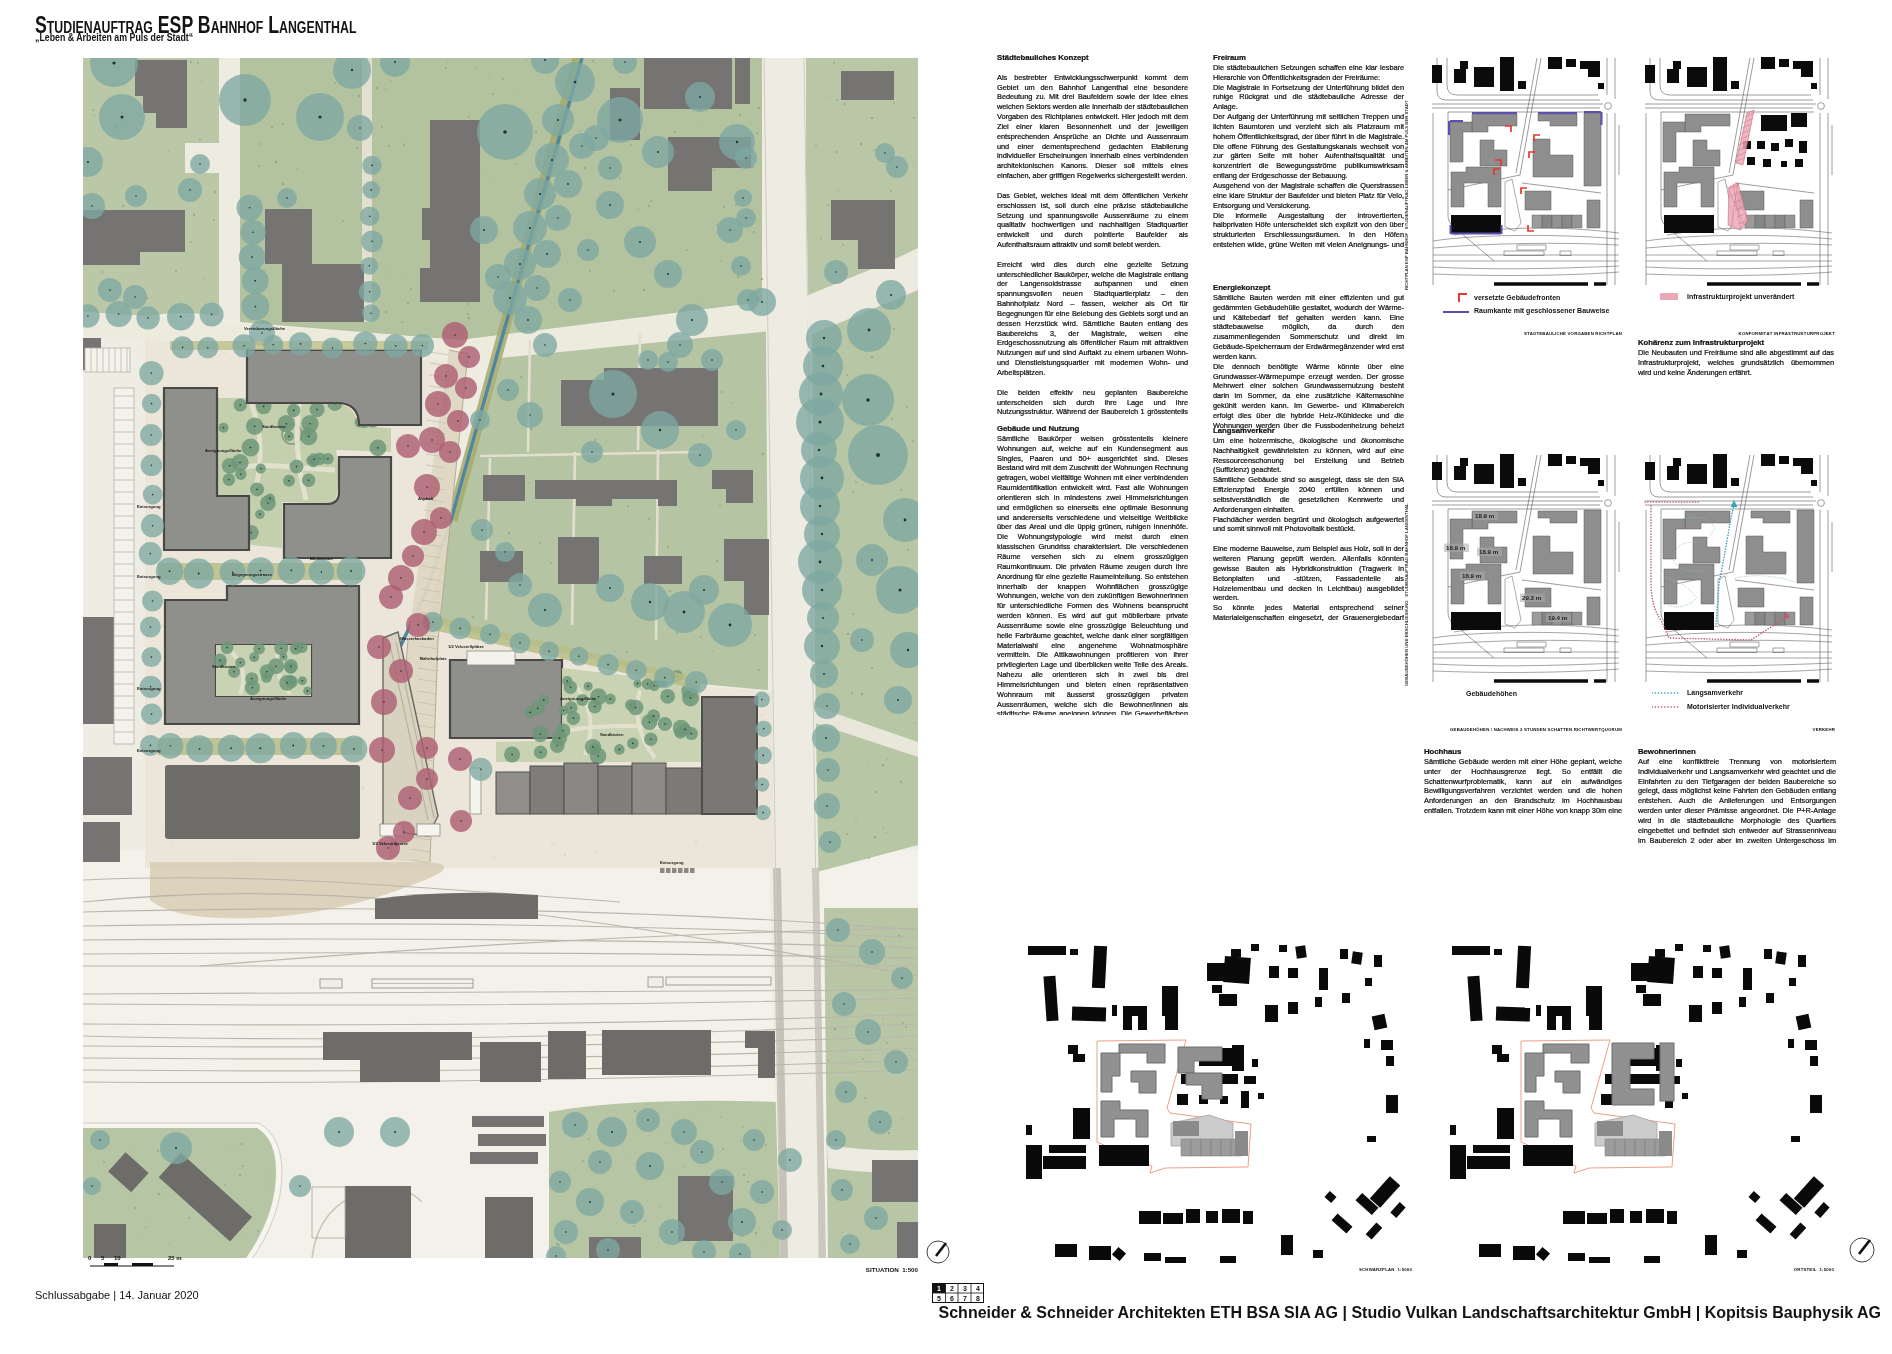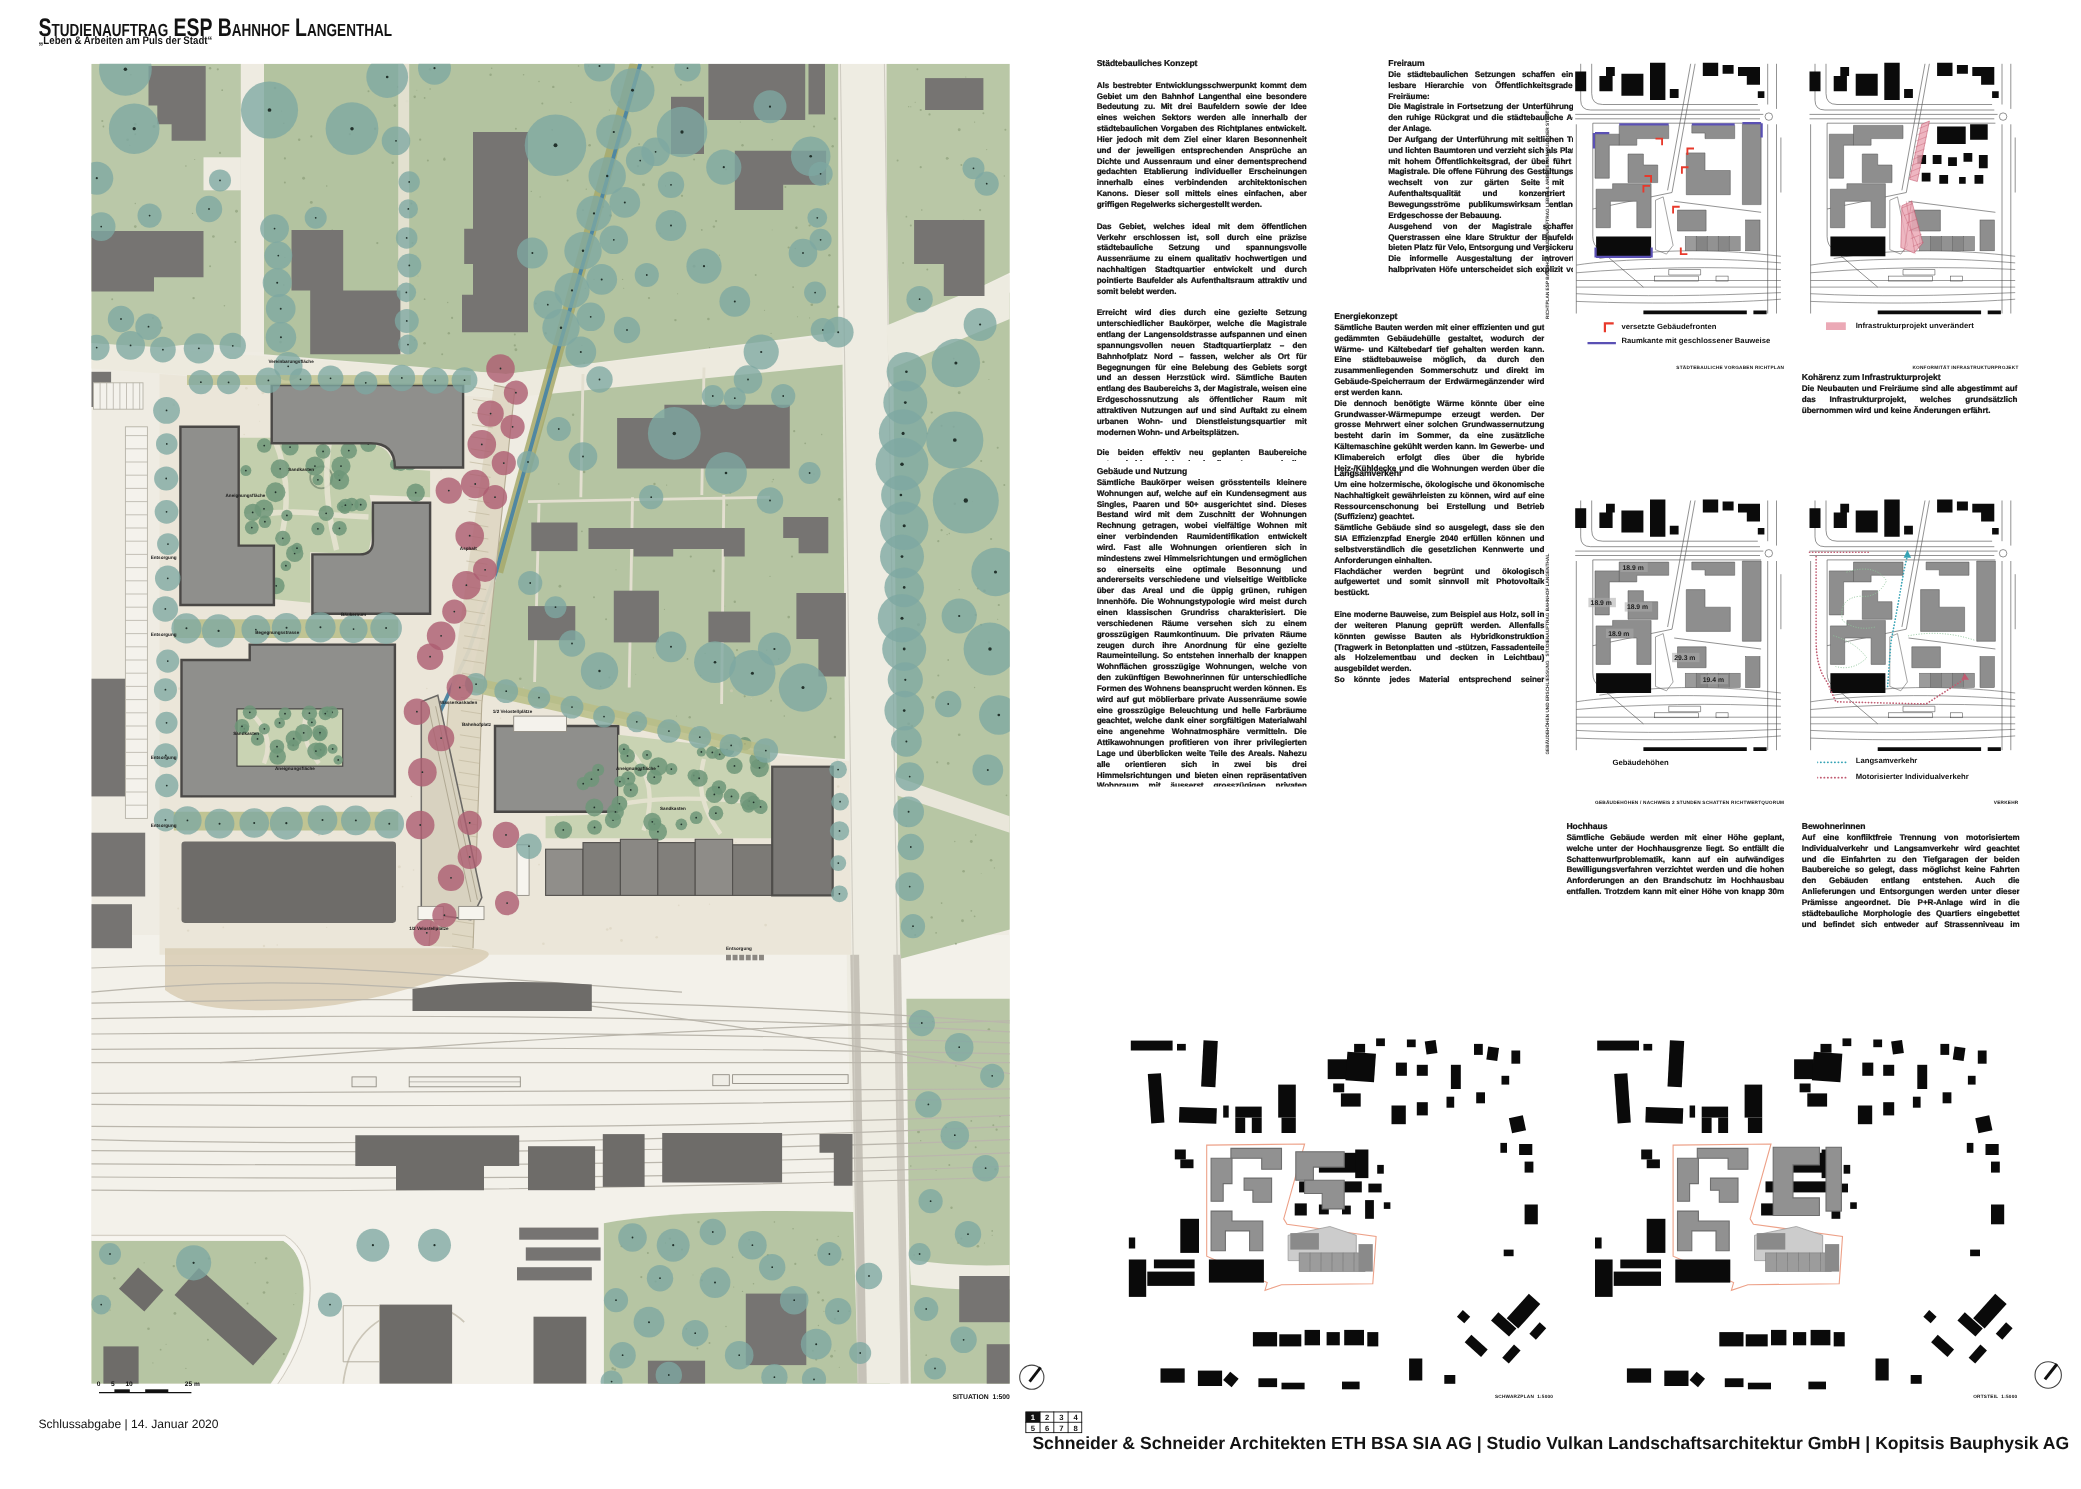--- a/index.html
+++ b/index.html
@@ -1,19 +1,19 @@
 <!DOCTYPE html>
 <html><head><meta charset="utf-8">
 <style>
 * { margin:0; padding:0; box-sizing:border-box; }
 html,body { width:1892px; height:1354px; background:#fff; overflow:hidden;
   font-family:"Liberation Sans", sans-serif; }
 .abs { position:absolute; }
 .col { position:absolute; width:191px; font-size:7.4px; line-height:9.85px;
-  font-weight:bold; color:#111; text-align:justify; letter-spacing:-0.05px;
+  font-weight:normal; color:#111; text-align:justify; letter-spacing:-0.05px;
   -webkit-text-stroke:0.22px #111;
   overflow:hidden; }
 .col b { font-size:7.8px; }
 .smallcap { font-variant:small-caps; }
 .cap { position:absolute; font-size:4.3px; font-weight:bold; color:#111; letter-spacing:0.2px; white-space:nowrap; }
 .leg { position:absolute; font-size:7px; font-weight:bold; color:#111; }
 </style>
 <style>
 .tree { fill:#7da8a2; opacity:0.78; }
 .tdot { fill:#22322c; }
@@ -1622,21 +1622,21 @@
 
 <div class="col" style="left:997px;top:53px;height:366px"><b>Städtebauliches Konzept</b><br><br>
 Als bestrebter Entwicklungsschwerpunkt kommt dem Gebiet um den Bahnhof Langenthal eine besondere Bedeutung zu. Mit drei Baufeldern sowie der Idee eines weichen Sektors werden alle innerhalb der städtebaulichen Vorgaben des Richtplanes entwickelt. Hier jedoch mit dem Ziel einer klaren Besonnenheit und der jeweiligen entsprechenden Ansprüche an Dichte und Aussenraum und einer dementsprechend gedachten Etablierung individueller Erscheinungen innerhalb eines verbindenden architektonischen Kanons. Dieser soll mittels eines einfachen, aber griffigen Regelwerks sichergestellt werden.<br><br>
 Das Gebiet, welches ideal mit dem öffentlichen Verkehr erschlossen ist, soll durch eine präzise städtebauliche Setzung und spannungsvolle Aussenräume zu einem qualitativ hochwertigen und nachhaltigen Stadtquartier entwickelt und durch pointierte Baufelder als Aufenthaltsraum attraktiv und somit belebt werden.<br><br>
 Erreicht wird dies durch eine gezielte Setzung unterschiedlicher Baukörper, welche die Magistrale entlang der Langensoldstrasse aufspannen und einen spannungsvollen neuen Stadtquartierplatz – den Bahnhofplatz Nord – fassen, welcher als Ort für Begegnungen für eine Belebung des Gebiets sorgt und an dessen Herzstück wird. Sämtliche Bauten entlang des Baubereichs 3, der Magistrale, weisen eine Erdgeschossnutzung als öffentlicher Raum mit attraktiven Nutzungen auf und sind Auftakt zu einem urbanen Wohn- und Dienstleistungsquartier mit modernen Wohn- und Arbeitsplätzen.<br><br>
 Die beiden effektiv neu geplanten Baubereiche unterscheiden sich durch ihre Lage und ihre Nutzungsstruktur. Während der Baubereich 1 grösstenteils an Wohnnutzen entwickelt wird, gezielt intensiv, stark durchgrünte Aussenräume ausbildet und in der Körnung und Höhenentwicklung sehr gleichmässig entwickelt ist, weist der Baubereich 2 auch in ihrer typologischen Ausgestaltung sehr unterschiedliche Baukörper auf, welche aber durch ihre Verwandtschaft im architektonischen Ausdruck und der Materialisierung eine direkte Interaktion eingehen. Für beide Baubereiche werden Attikaaufbauten auf den Wohnbauten vorgeschlagen. Damit kann das Bauvolumen erhöht werden ohne die vertikalische Dichte zu strapazieren, da die Aufbauten keine Präsenz im unmittelbaren Stadtbereich aufweisen. Zudem können die Baukörper im Sockel, Mittelbau und Attika zusätzlich die attraktivsten Lagen für die Vermietung aktiviert werden.</div>
 
 <div class="col" style="left:997px;top:424px;height:291px"><b>Gebäude und Nutzung</b><br>
 Sämtliche Baukörper weisen grösstenteils kleinere Wohnungen auf, welche auf ein Kundensegment aus Singles, Paaren und 50+ ausgerichtet sind. Dieses Bestand wird mit dem Zuschnitt der Wohnungen Rechnung getragen, wobei vielfältige Wohnen mit einer verbindenden Raumidentifikation entwickelt wird. Fast alle Wohnungen orientieren sich in mindestens zwei Himmelsrichtungen und ermöglichen so einerseits eine optimale Besonnung und andererseits verschiedene und vielseitige Weitblicke über das Areal und die üppig grünen, ruhigen Innenhöfe. Die Wohnungstypologie wird meist durch einen klassischen Grundriss charakterisiert. Die verschiedenen Räume versehen sich zu einem grosszügigen Raumkontinuum. Die privaten Räume zeugen durch ihre Anordnung für eine gezielte Raumeinteilung. So entstehen innerhalb der knappen Wohnflächen grosszügige Wohnungen, welche von den zukünftigen Bewohnerinnen für unterschiedliche Formen des Wohnens beansprucht werden können. Es wird auf gut möblierbare private Aussenräume sowie eine grosszügige Beleuchtung und helle Farbräume geachtet, welche dank einer sorgfältigen Materialwahl eine angenehme Wohnatmosphäre vermitteln. Die Attikawohnungen profitieren von ihrer privilegierten Lage und überblicken weite Teile des Areals. Nahezu alle orientieren sich in zwei bis drei Himmelsrichtungen und bieten einen repräsentativen Wohnraum mit äusserst grosszügigen privaten Aussenräumen, welche sich die Bewohner/innen als städtische Räume aneignen können. Die Gewerbeflächen sind im Erdgeschoss entlang der Promenade angeordnet, finden sich aber auch entlang der Fabrikstrasse und an den lärmexponierten und öffentlichsten Bereichen des Areals. Die Erdgeschosse im Baubereich 2 können teilweise zweigeschossig bespielt werden. Flexible Gewerbe- und Büroflächen werden im Hochpunkt am Ausgang der Unterführung konzentriert. Durch die klare Struktur des Baukörpers mit mittigem Kern und wirtschaftlicher Spannweite zur Fassade können die Geschosse absolut flexibel und beliebig unterteilbar erstellt werden. Es sind Einzelbüros und Grossraumbüros möglich, aber auch ein nachträglicher Einbau von Wohnungen ist problemlos umsetzbar.</div>
 
-<div class="col" style="left:1262px;top:53px;height:196px"><b>Freiraum</b><br>
+<div class="col" style="left:1213px;top:53px;height:196px"><b>Freiraum</b><br>
 Die städtebaulichen Setzungen schaffen eine klar lesbare Hierarchie von Öffentlichkeitsgraden der Freiräume:<br>
 Die Magistrale in Fortsetzung der Unterführung bildet den ruhige Rückgrat und die städtebauliche Adresse der Anlage.<br>
 Der Aufgang der Unterführung mit seitlichen Treppen und lichten Baumtoren und verzieht sich als Platzraum mit hohem Öffentlichkeitsgrad, der über führt in die Magistrale. Die offene Führung des Gestaltungskanals wechselt von zur gärten Seite mit hoher Aufenthaltsqualität und konzentriert die Bewegungsströme publikumswirksam entlang der Erdgeschosse der Bebauung.<br>
 Ausgehend von der Magistrale schaffen die Querstrassen eine klare Struktur der Baufelder und bieten Platz für Velo, Entsorgung und Versickerung.<br>
 Die informelle Ausgestaltung der introvertierten, halbprivaten Höfe unterscheidet sich explizit von den über strukturierten Erschliessungsräumen. In den Höfen entstehen wilde, grüne Weiten mit vielen Aneignungs- und Spielmöglichkeiten und hoher ökologischer Qualität. Angepasst auf ihren Standort und Tiefgaragen in alle Vegetation geprägt von trockenheitsverträglichen Arten, die gut mit den reduzierten Anforderungen verträglich sind. Die überlebe Ausgestaltung der Höfe schafft somit recht hoher Dichte zusammen mit der Magistrale einen starken Zusammenhalt der Gesamtanlage.</div>
 
 <div class="col" style="left:1213px;top:283px;height:147px"><b>Energiekonzept</b><br>
 Sämtliche Bauten werden mit einer effizienten und gut gedämmten Gebäudehülle gestaltet, wodurch der Wärme- und Kältebedarf tief gehalten werden kann. Eine städtebauweise möglich, da durch den zusammenliegenden Sommerschutz und direkt im Gebäude-Speicherraum der Erdwärmegänzender wird erst werden kann.<br>
 Die dennoch benötigte Wärme könnte über eine Grundwasser-Wärmepumpe erzeugt werden. Der grosse Mehrwert einer solchen Grundwassernutzung besteht darin im Sommer, da eine zusätzliche Kältemaschine gekühlt werden kann. Im Gewerbe- und Klimabereich erfolgt dies über die hybride Heiz-/Kühldecke und die Wohnungen werden über die Fussbodenheizung beheizt und im Sommer entwärmt.<br>
 Für die Erzeugung von Strom wird ebenfalls auf erneuerbare Energien gesetzt. So könnte eine Photovoltaikanlage geplant werden, welche die Häuser mit Energie versorgt.<br>

